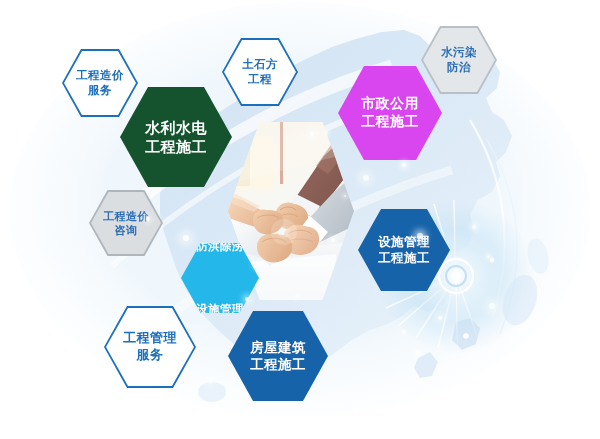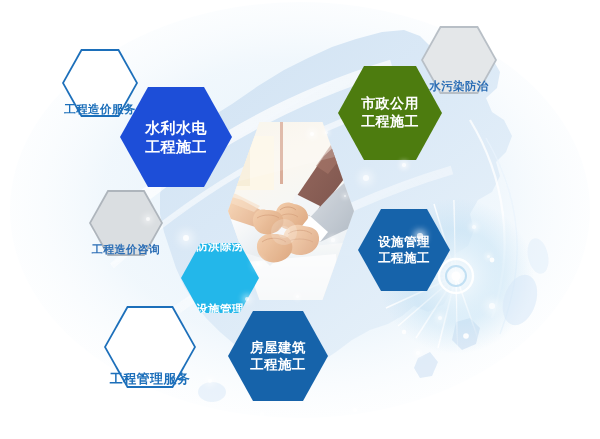--- a/index.html
+++ b/index.html
@@ -35,21 +35,21 @@
   .hex-outline { position:absolute; }
   .hex-outline .ring,
   .hex-outline .fill {
     position:absolute; left:0; top:0; width:100%; height:100%;
     -webkit-clip-path: polygon(25% 0%, 75% 0%, 100% 50%, 75% 100%, 25% 100%, 0% 50%);
     clip-path: polygon(25% 0%, 75% 0%, 100% 50%, 75% 100%, 25% 100%, 0% 50%);
   }
   .hex-outline .fill { left:2px; top:2px; width:calc(100% - 4px); height:calc(100% - 4px); }
   .hex-outline .lbl {
     position:absolute; left:0; top:0; width:100%; height:100%;
-    display:flex; flex-direction:row; align-items:flex-end; justify-content:center;
+    display:flex; flex-direction:column; align-items:center; justify-content:center;
     text-align:center; line-height:1.3; font-weight:bold; letter-spacing:.4px;
   }
   .hex .line, .hex-outline .lbl .line { display:block; white-space:nowrap; }
 
   
   #photo-hex {
     position:absolute;
     -webkit-clip-path: polygon(25% 0%, 75% 0%, 100% 50%, 75% 100%, 25% 100%, 0% 50%);
     clip-path: polygon(25% 0%, 75% 0%, 100% 50%, 75% 100%, 25% 100%, 0% 50%);
     overflow:hidden;
@@ -234,36 +234,44 @@
 
   <div class="hex-outline" style="left: 62px; top: 49px; width: 76px; height: 68px; font-size: 11.5px;">
     <div class="ring" style="background: rgb(28, 111, 186);"></div>
     <div class="fill" style="background: rgb(255, 255, 255);"></div>
     <div class="lbl" style="color: rgb(28, 111, 186); font-size: 11.5px;">
       <span class="line">工程造价</span>
       <span class="line">服务</span>
     </div>
   </div>
 
+  <div class="hex-outline" style="left: 222px; top: 38px; width: 76px; height: 68px; font-size: 11.5px;">
+    <div class="ring" style="background: rgb(28, 111, 186);"></div>
+    <div class="fill" style="background: rgb(255, 255, 255);"></div>
+    <div class="lbl" style="color: rgb(28, 111, 186); font-size: 11.5px;">
+      <span class="line">土石方</span>
+      <span class="line">工程</span>
+    </div>
+  </div>
 
   <div class="hex-outline" style="left: 421px; top: 26px; width: 76px; height: 68px; font-size: 11.5px;">
     <div class="ring" style="background: rgb(184, 191, 198);"></div>
     <div class="fill" style="background: rgba(255, 255, 255, 0.62);"></div>
     <div class="lbl" style="color: rgb(42, 109, 181); font-size: 11.5px;">
       <span class="line">水污染</span>
       <span class="line">防治</span>
     </div>
   </div>
 
-  <div class="hex" style="left: 338px; top: 66px; width: 104px; height: 94px; font-size: 14px; background: #4d7c0f; color: rgb(255, 255, 255);">
+  <div class="hex" style="left: 338px; top: 66px; width: 104px; height: 94px; font-size: 14px; background: #d946ef; color: rgb(255, 255, 255);">
     <span class="line">市政公用</span>
     <span class="line">工程施工</span>
   </div>
 
-  <div class="hex" style="left: 120px; top: 87px; width: 112px; height: 100px; font-size: 15px; background: #1d4ed8; color: rgb(255, 255, 255);">
+  <div class="hex" style="left: 120px; top: 87px; width: 112px; height: 100px; font-size: 15px; background: #14532d; color: rgb(255, 255, 255);">
     <span class="line">水利水电</span>
     <span class="line">工程施工</span>
   </div>
 
 
   <div class="hex-outline" style="left: 89px; top: 190px; width: 74px; height: 66px; font-size: 11px;">
     <div class="ring" style="background: rgb(174, 181, 188);"></div>
     <div class="fill" style="background: rgba(255, 255, 255, 0.55);"></div>
     <div class="lbl" style="color: rgb(42, 109, 181); font-size: 11px;">
       <span class="line">工程造价</span>

